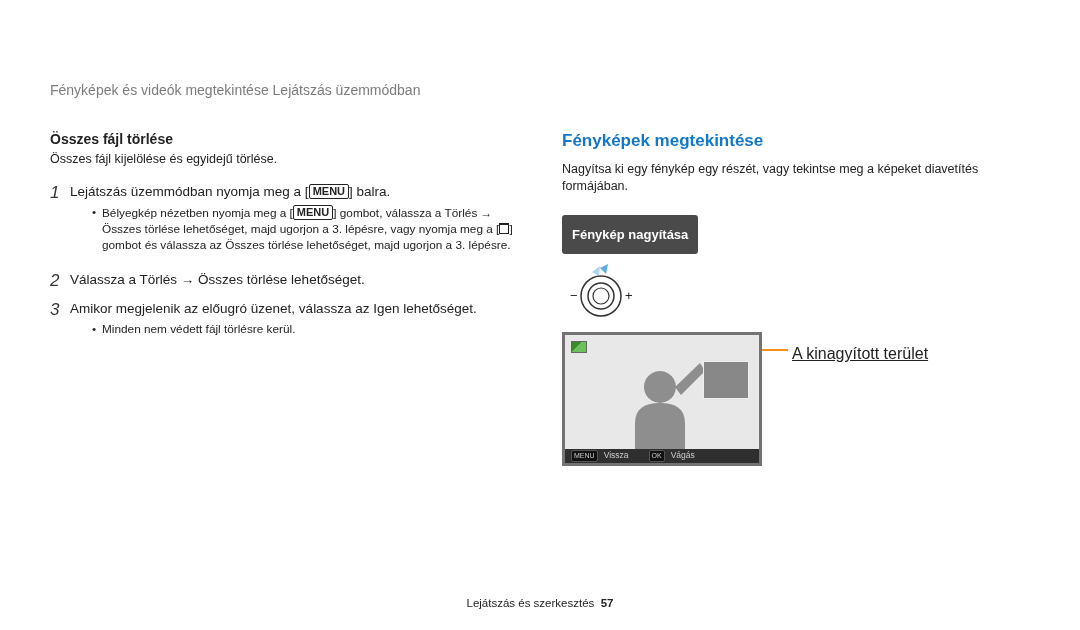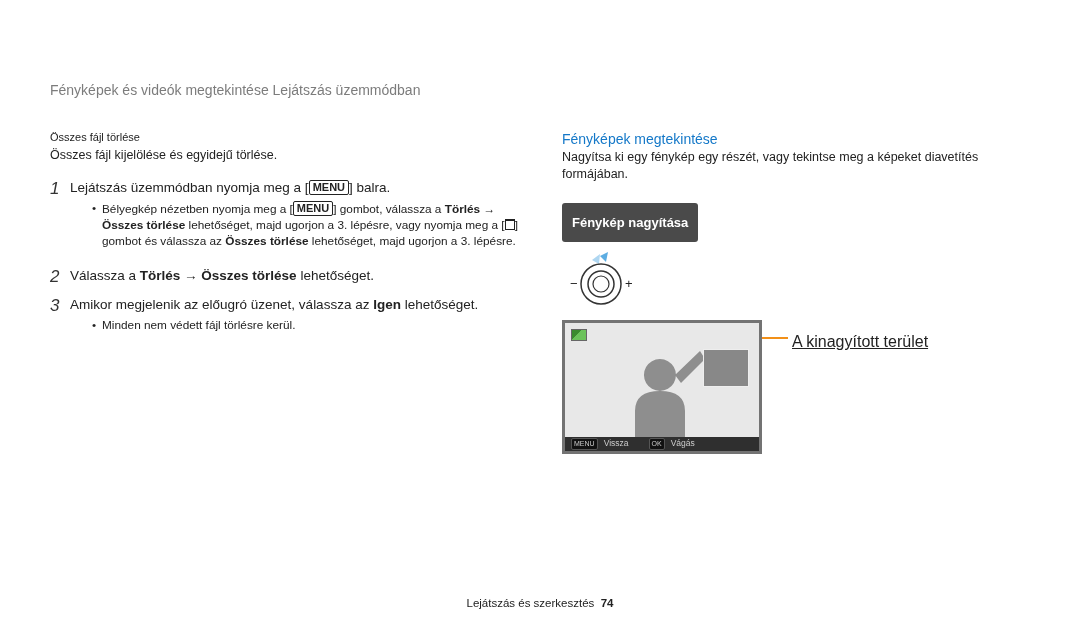--- a/index.html
+++ b/index.html
@@ -10,33 +10,33 @@
     width: 1080px;
     height: 630px;
     padding: 46px 50px 20px 50px;
     font-size: 13px;
     line-height: 1.35;
     position: relative;
   }
   .breadcrumb { color: #7c7c7c; font-size: 14px; margin-bottom: 30px; margin-top: 35px; }
   .cols { display: flex; gap: 44px; }
   .col { flex: 1; }
-  .sub-strong { font-weight: 400; font-size: 11px; margin-bottom: 2px; }
+  .sub-strong { font-weight: 700; font-size: 14px; margin-bottom: 2px; }
   .plain { font-size: 12.5px; margin-bottom: 14px; }
   .numlist { margin-top: 4px; }
   .numitem { display: flex; margin-bottom: 6px; }
   .numitem .num { font-style: italic; font-size: 17px; width: 20px; color: #333; }
   .numitem .txt { flex: 1; font-size: 13.5px; padding-top: 1px; }
   .bullets { margin: 4px 0 10px 22px; }
   .bullets li { list-style: none; position: relative; font-size: 11.8px; padding-left: 10px; margin-bottom: 2px; }
   .bullets li::before { content: "•"; position: absolute; left: 0; }
   .menu-label { font-weight: 700; display: inline-block; border: 1px solid #222; border-radius: 2px; padding: 0 3px; font-size: 11px; line-height: 1.2; vertical-align: 1px; }
   .trash-icon { display: inline-block; width:10px; height:11px; border:1px solid #222; border-top:2px solid #222; vertical-align:-1px; position:relative; }
-  .b { font-weight: 700; }
-  .h2 { color: #1478c8; font-size: 14px; font-weight: 400; }
+  .b { font-weight: 400; }
+  .h2 { color: #1478c8; font-size: 17px; font-weight: 700; margin-bottom: 8px; }
   .callout { background: #4a4a4a; color: #fff; display: inline-block; padding: 11px 10px; border-radius: 3px; font-size: 13px; font-weight: 700; margin: 6px 0 10px 0; }
   .zoomrow { display: flex; gap: 14px; margin-bottom: 12px; align-items: flex-start; }
   .zoom-svg { flex-shrink:0; }
   .zoom-txt { font-size: 12.5px; }
   .screen-row { display: flex; align-items: center; gap: 10px; }
   .screen { width: 200px; height: 134px; border: 3px solid #737373; background: #e8e8e8; position: relative; overflow: hidden; }
   .thumb-ico { position: absolute; top: 6px; left: 6px; width: 16px; height: 12px; background: linear-gradient(135deg,#3a8b2e 40%,#6bc25a 40%); border:1px solid #666; }
   .silhouette { position:absolute; bottom:0; left:40px; width:110px; height:110px; }
   .silhouette svg { width:100%; height:100%; }
   .crop { position:absolute; top:26px; right:10px; width:46px; height:38px; background:#888; border:1px solid #eee; }
@@ -125,14 +125,14 @@
       </div>
       <div style="position:relative;">
         <div class="crop-line" style="position:absolute; top:-50px; left:-10px; width:26px;"></div>
         <div class="crop-label" style="margin-left:20px; margin-top:-56px;">A kinagyított terület</div>
       </div>
     </div>
   </div>
 </div>
 
 <div class="footer">
-  <span>Lejátszás és szerkesztés</span>&nbsp;&nbsp;<span class="pg">74</span>
+  <span>Lejátszás és szerkesztés</span>&nbsp;&nbsp;<span class="pg">57</span>
 </div>
 
 </body></html>

